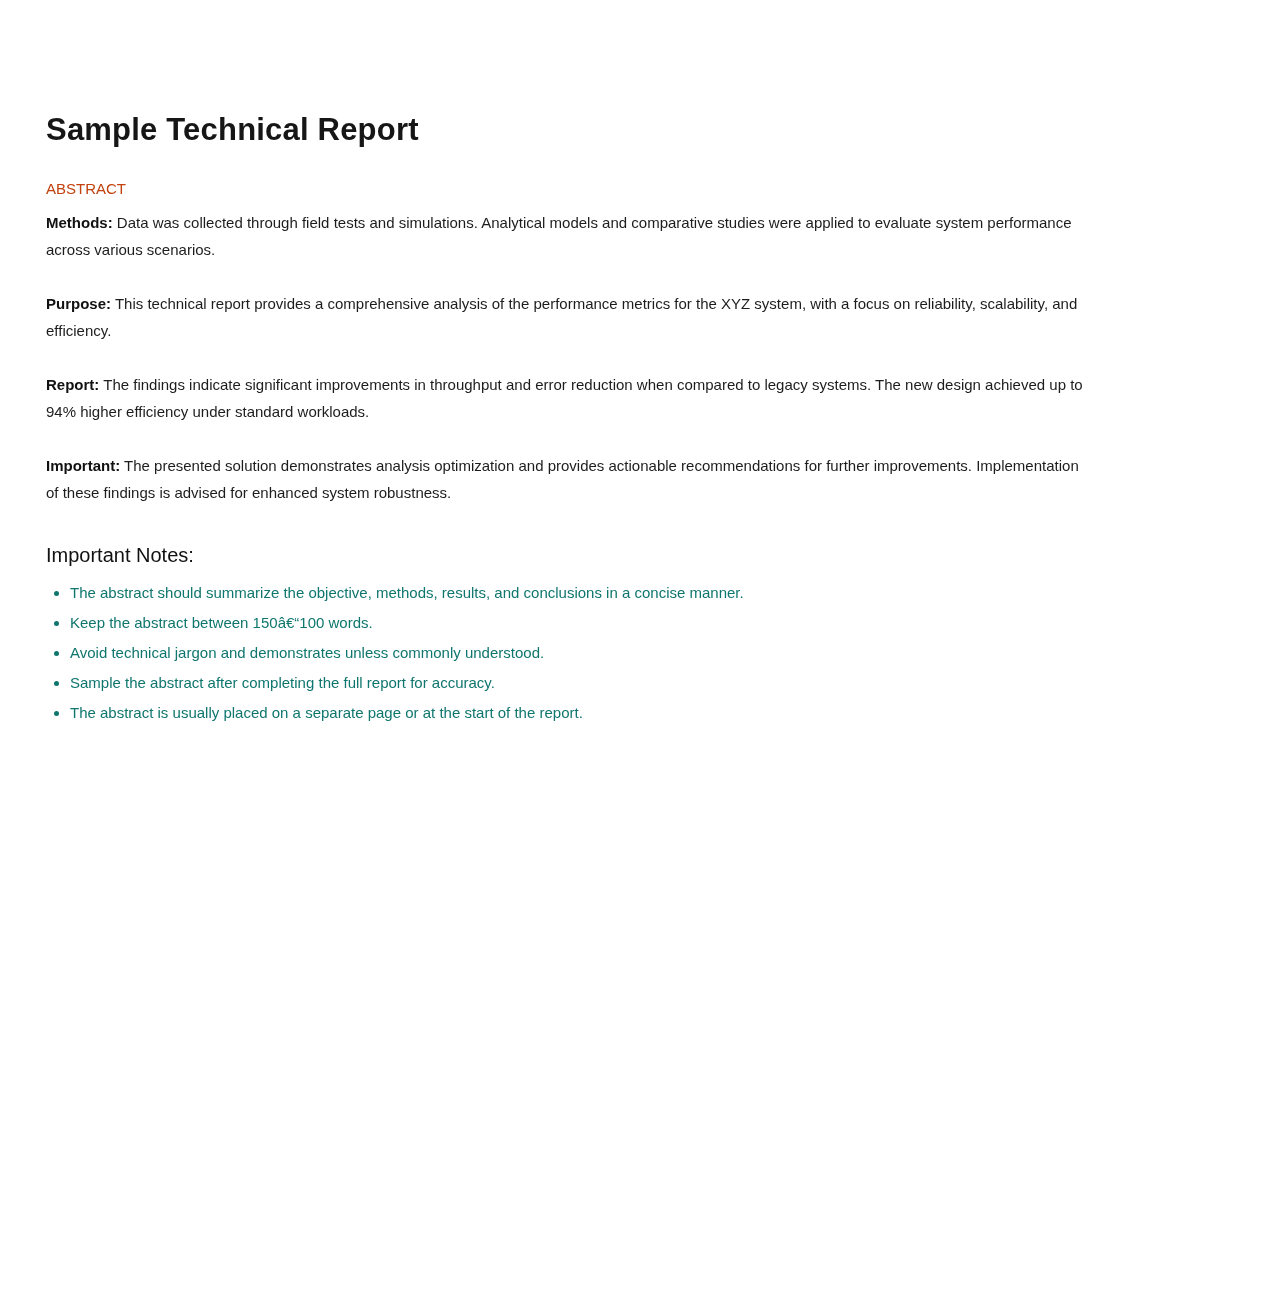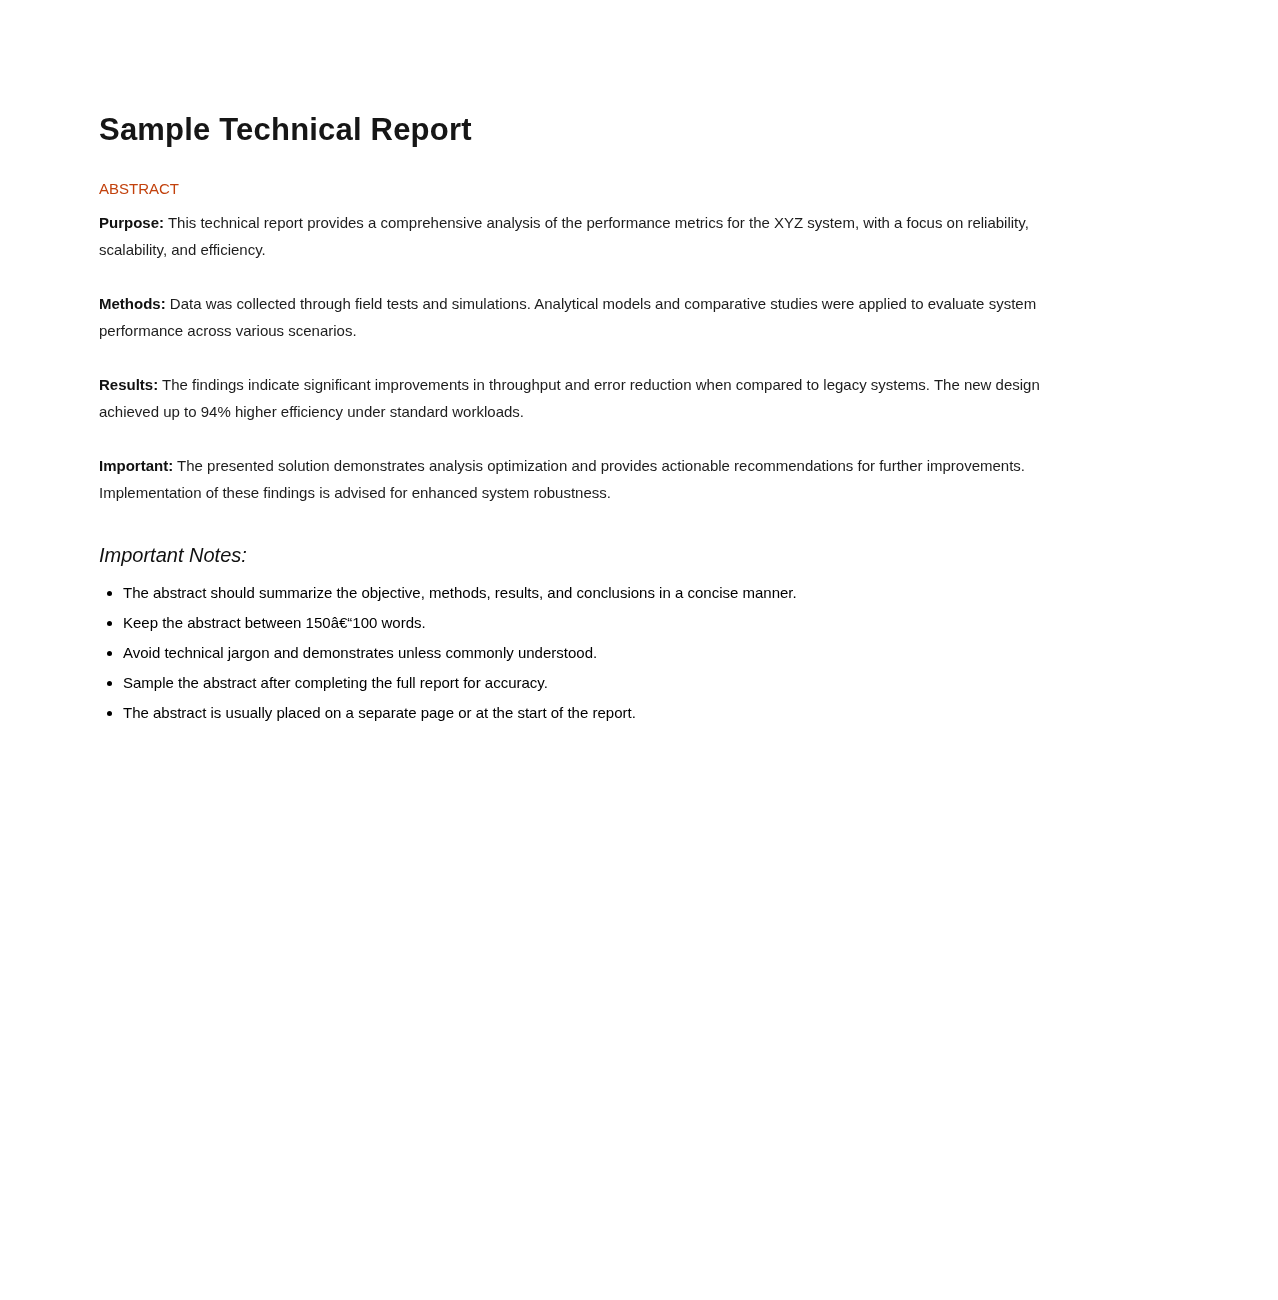--- a/index.html
+++ b/index.html
@@ -8,21 +8,21 @@
     padding: 0;
     background: #ffffff;
   }
   body {
     font-family: "Liberation Sans", sans-serif;
     color: #1a1a1a;
   }
   .page {
     width: 1170px;
     min-height: 1300px;
-    padding: 112px 83px 40px 99px;
+    padding: 112px 83px 40px 46px;
   }
   .report-title {
     font-size: 31px;
     font-weight: 700;
     color: #161616;
     margin: 0 0 32px 0;
     letter-spacing: 0.2px;
   }
   .abstract-heading {
     font-size: 15px;
@@ -39,55 +39,54 @@
   }
   .para strong {
     font-weight: 700;
     color: #111111;
   }
   .notes-heading {
     font-size: 20px;
     font-weight: 400;
     color: #111111;
     margin: 38px 0 16px 0;
-    font-style: italic;
   }
   .notes-list {
     margin: 0;
     padding-left: 24px;
     max-width: 1100px;
   }
   .notes-list li {
     font-size: 15px;
     line-height: 19px;
     margin-bottom: 11px;
-    color: #000000;
+    color: #0f766e;
   }
 </style>
 </head>
 <body>
 
 <div class="page">
 
   <h1 class="report-title">Sample Technical Report</h1>
 
   <div class="abstract-heading">ABSTRACT</div>
 
   <p class="para">
+    <strong>Methods:</strong>
+    <span>Data was collected through field tests and simulations. Analytical models and comparative studies were applied to evaluate system performance across various scenarios.</span>
+  </p>
+
+  <p class="para">
     <strong>Purpose:</strong>
     <span>This technical report provides a comprehensive analysis of the performance metrics for the XYZ system, with a focus on reliability, scalability, and efficiency.</span>
   </p>
 
   <p class="para">
-    <strong>Methods:</strong>
-    <span>Data was collected through field tests and simulations. Analytical models and comparative studies were applied to evaluate system performance across various scenarios.</span>
-  </p>
-
-  <p class="para">
-    <strong>Results:</strong>
+    <strong>Report:</strong>
     <span>The findings indicate significant improvements in throughput and error reduction when compared to legacy systems. The new design achieved up to 94% higher efficiency under standard workloads.</span>
   </p>
 
   <p class="para">
     <strong>Important:</strong>
     <span>The presented solution demonstrates analysis optimization and provides actionable recommendations for further improvements. Implementation of these findings is advised for enhanced system robustness.</span>
   </p>
 
   <h2 class="notes-heading">Important Notes:</h2>
 

